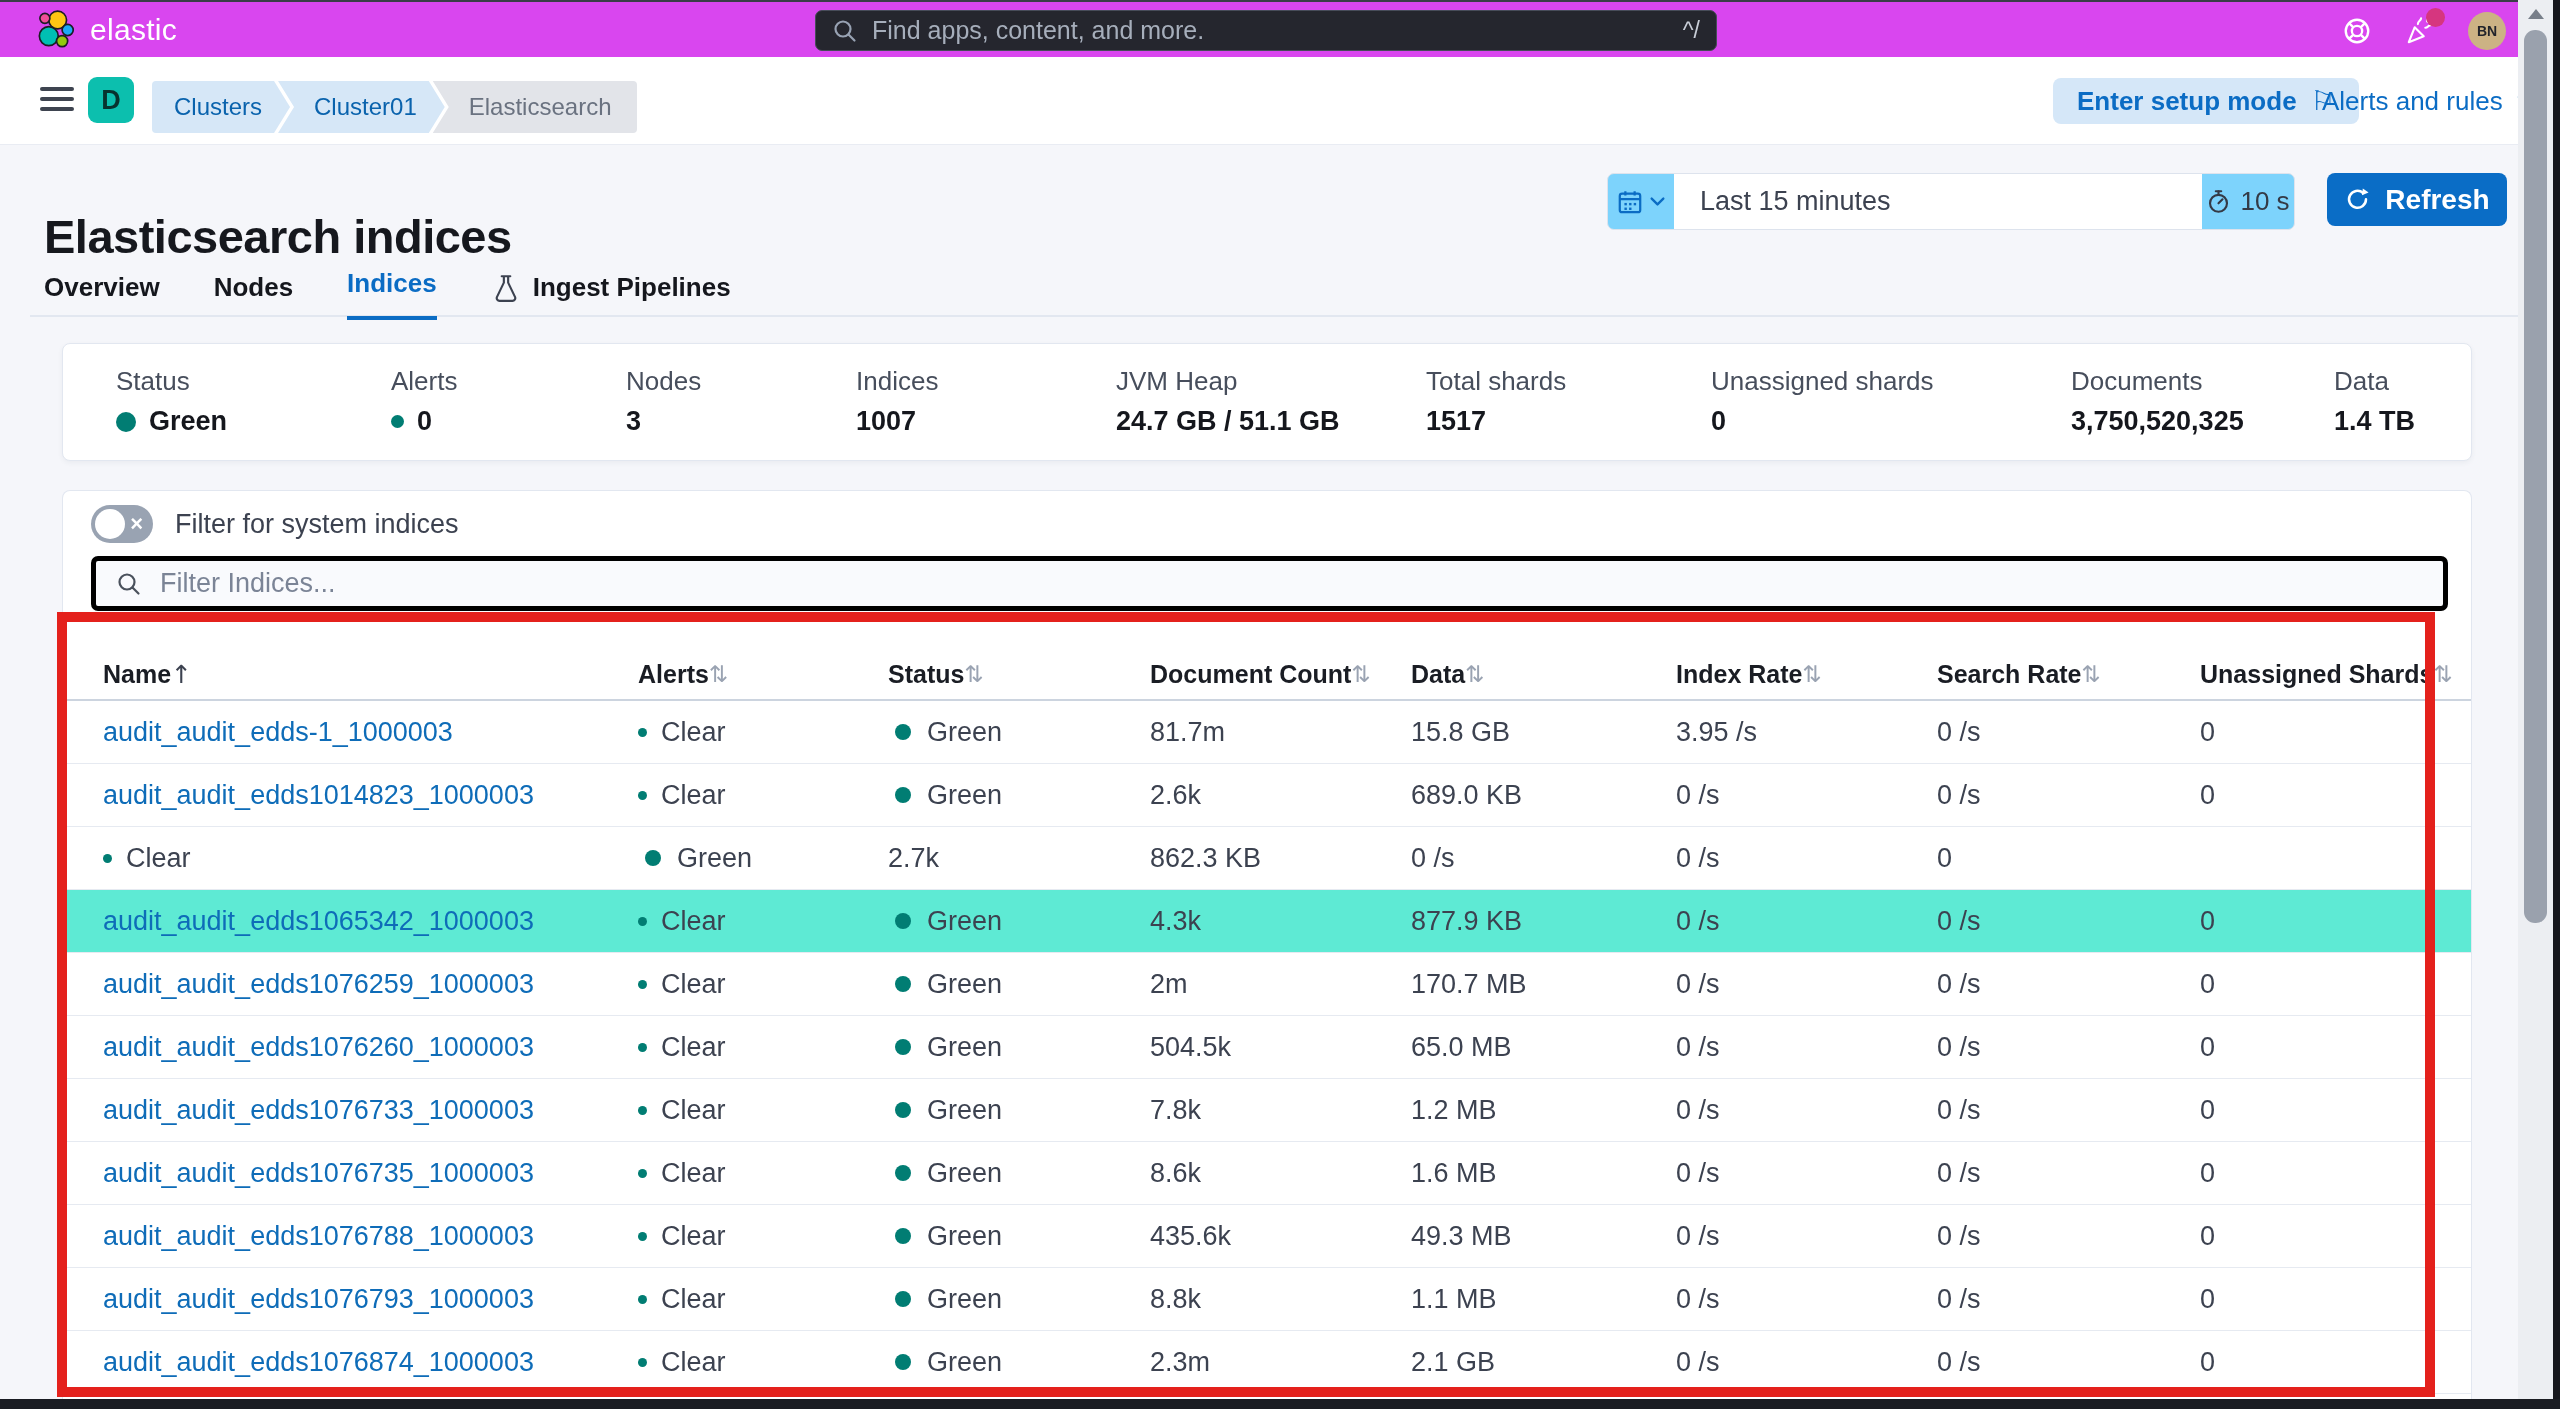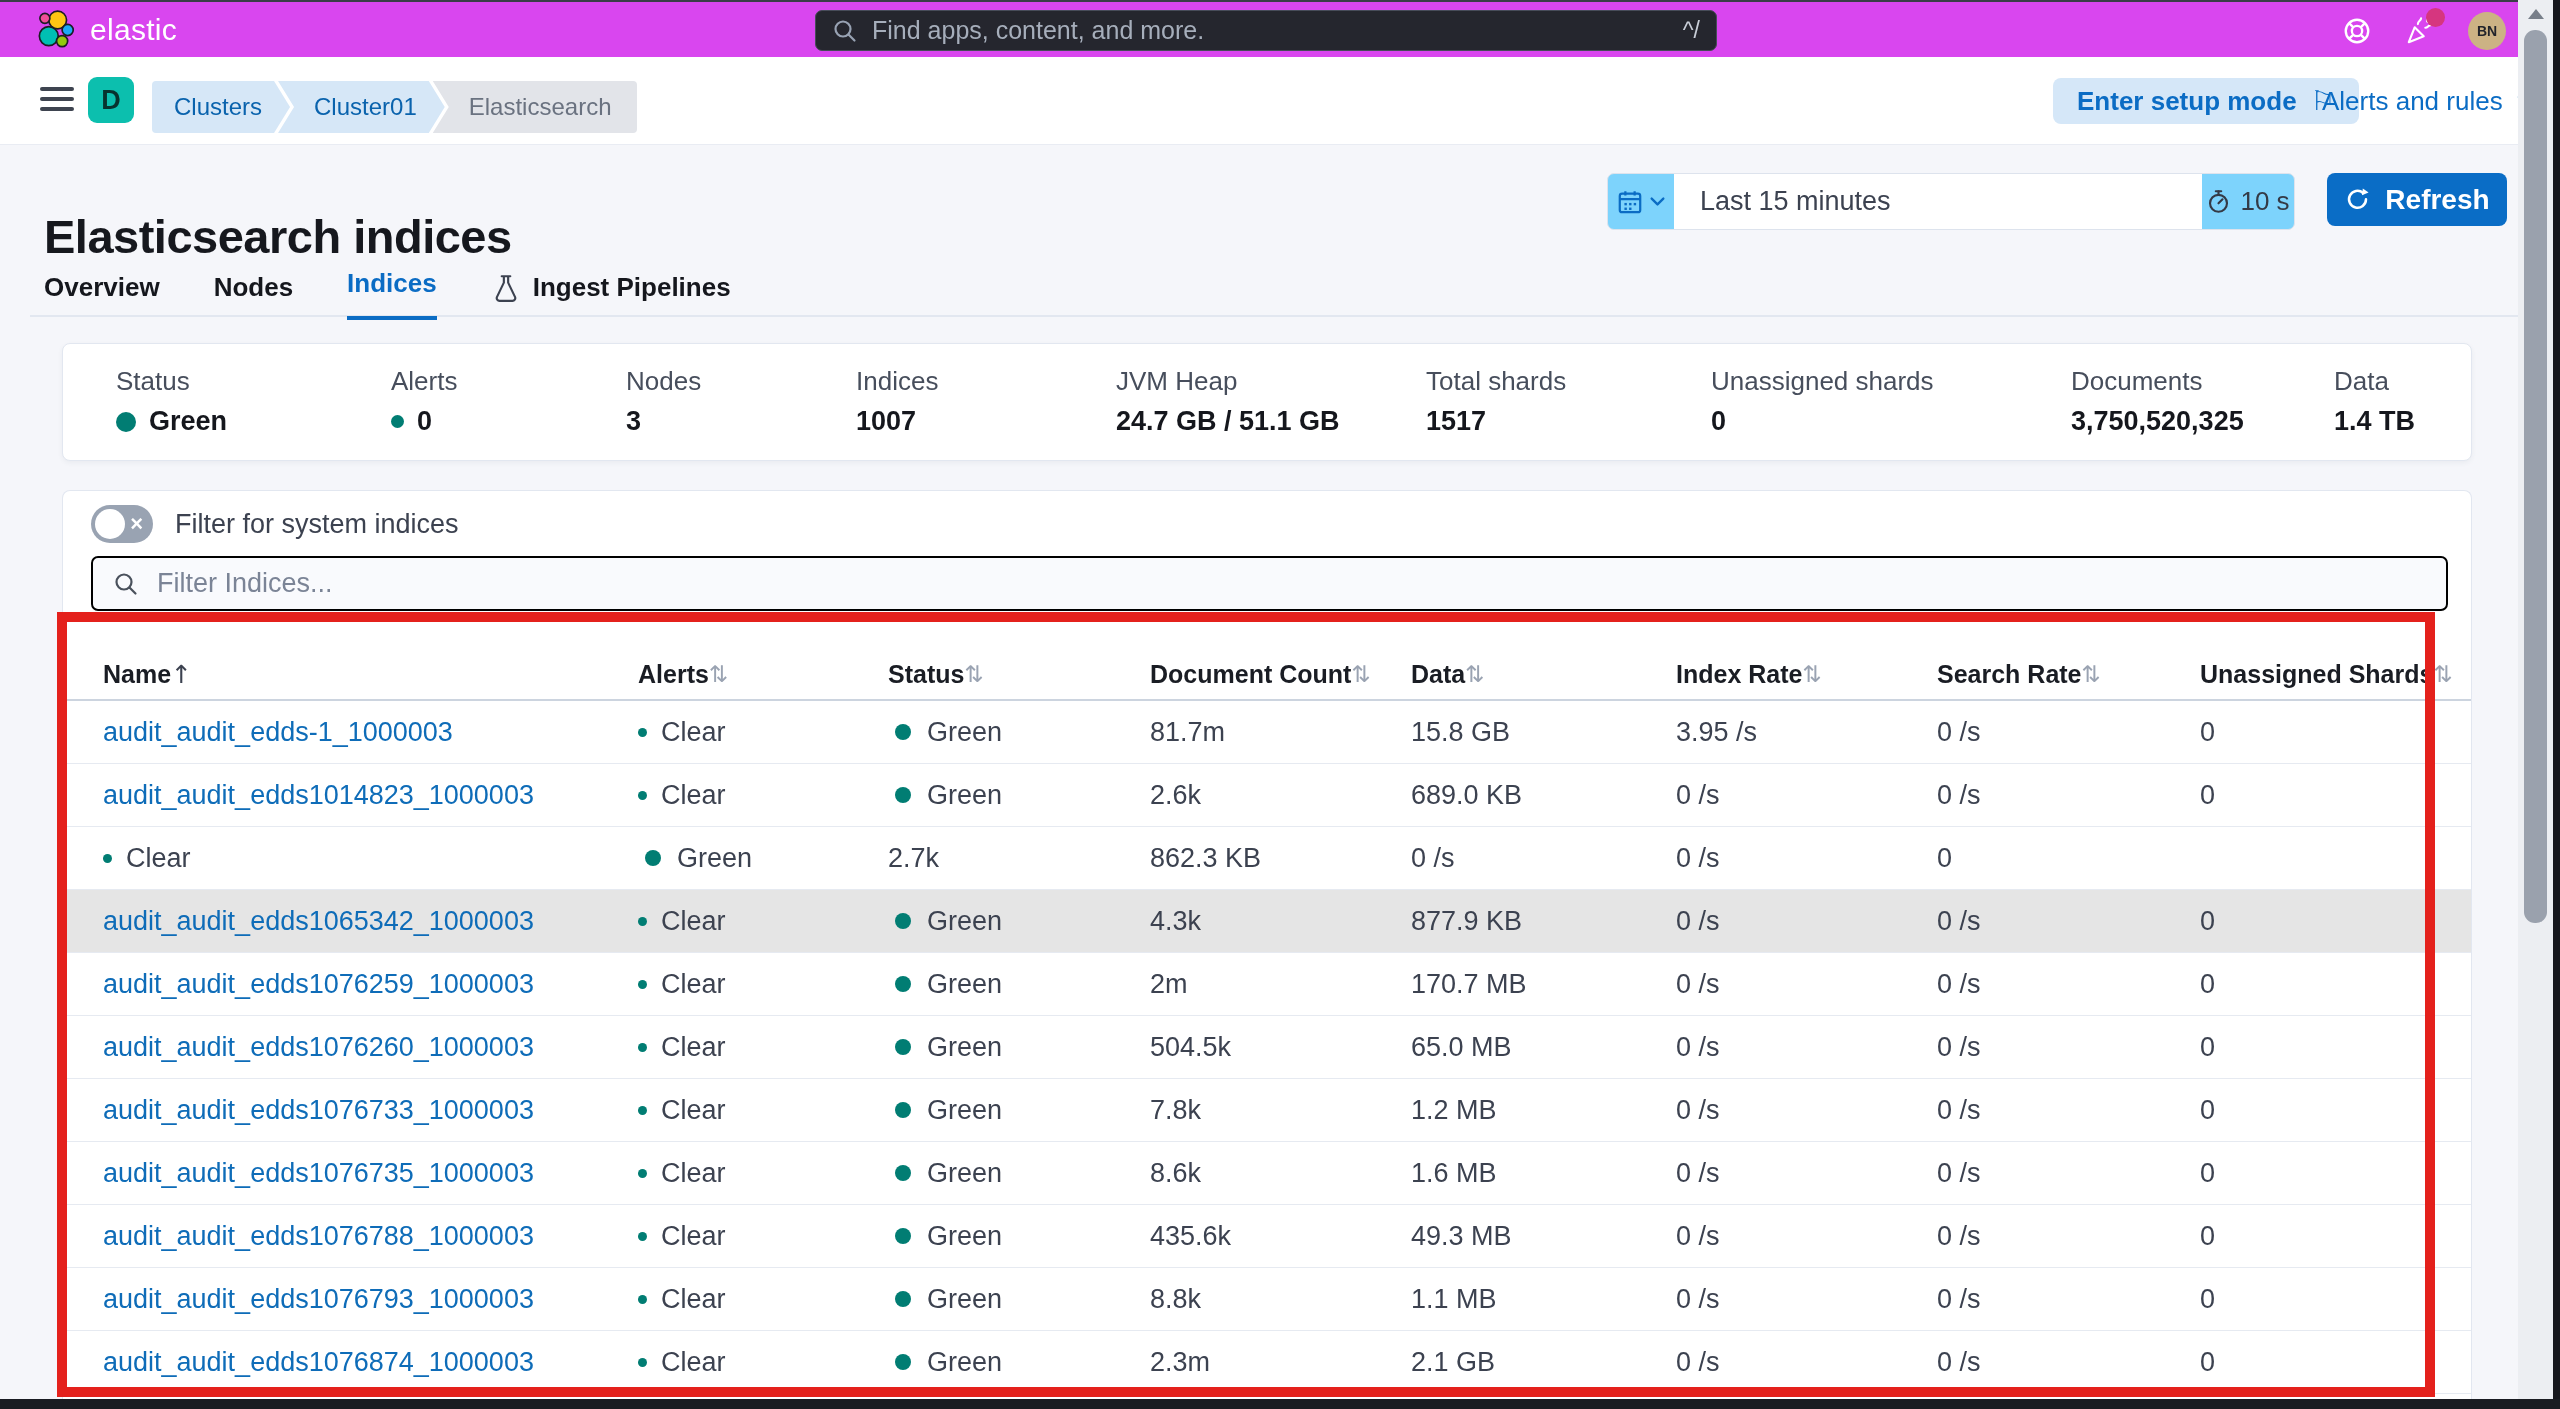--- a/index.html
+++ b/index.html
@@ -61,33 +61,33 @@
   .dot-lg{width:20px;height:20px;}
   .dot-sm{width:13px;height:13px;}
 
   
   .main-panel{position:absolute;left:62px;top:490px;width:2410px;height:919px;background:#ffffff;border:1px solid #e2e7f0;border-bottom:none;border-radius:8px 8px 0 0;box-sizing:border-box;z-index:2;}
   .toggle-row{position:absolute;left:28px;top:14px;display:flex;align-items:center;gap:22px;}
   .switch{position:relative;width:62px;height:38px;border-radius:19px;background:#99a3b2;cursor:pointer;}
   .switch .knob{position:absolute;left:4px;top:4px;width:30px;height:30px;border-radius:50%;background:#ffffff;}
   .switch .offx{position:absolute;right:10px;top:50%;transform:translateY(-50%);color:#ffffff;font-size:22px;font-weight:700;line-height:1;}
   .toggle-label{font-size:27px;color:#3c4250;}
-  .filter-input{position:absolute;left:28px;top:65px;width:2357px;height:55px;background:#f9fafd;border:2px solid #000000;border-radius:7px;display:flex;align-items:center;gap:16px;padding:0 20px;box-sizing:border-box;}
+  .filter-input{position:absolute;left:28px;top:65px;width:2357px;height:55px;background:#f9fafd;border:5px solid #000000;border-radius:7px;display:flex;align-items:center;gap:16px;padding:0 20px;box-sizing:border-box;}
   .filter-input svg{color:#4a515c;flex:0 0 auto;}
   .filter-input input{flex:1;background:transparent;border:none;outline:none;font-size:27px;color:#3c4250;font-family:inherit;}
   .filter-input input::placeholder{color:#7b8496;}
 
   .table{position:absolute;left:0;top:158px;width:2408px;}
   .thead,.trow{display:grid;grid-template-columns:535px 250px 262px 261px 265px 261px 263px 1fr;padding-left:40px;align-items:center;box-sizing:border-box;}
   .thead{height:52px;border-bottom:2px solid #ccd4df;}
   .th{font-size:25px;font-weight:700;color:#1a1d24;display:flex;align-items:center;cursor:pointer;}
   .sort-glyph{color:#9aa3b2;font-size:23px;font-weight:400;font-family:"DejaVu Sans",sans-serif;}
   .name-arrow{color:#3c4250;font-size:25px;font-weight:400;font-family:"DejaVu Sans",sans-serif;}
   .trow{height:63px;border-bottom:1px solid #e6eaf1;font-size:27px;color:#3c4250;}
-  .trow.hovered{background:#e5e5e5;}
+  .trow.hovered{background:#5eead4;}
   .cell-name span{color:#0e6cb8;cursor:pointer;}
   .cell-alerts{display:flex;align-items:center;gap:14px;}
   .cell-alerts .dot{width:9px;height:9px;}
   .cell-status{display:flex;align-items:center;gap:16px;padding-left:7px;}
   .cell-status .dot{width:16px;height:16px;}
 
   
   .annotation{position:absolute;left:57px;top:612px;width:2378px;height:785px;border:10px solid #e4211c;box-sizing:border-box;z-index:50;pointer-events:none;}
 
   

